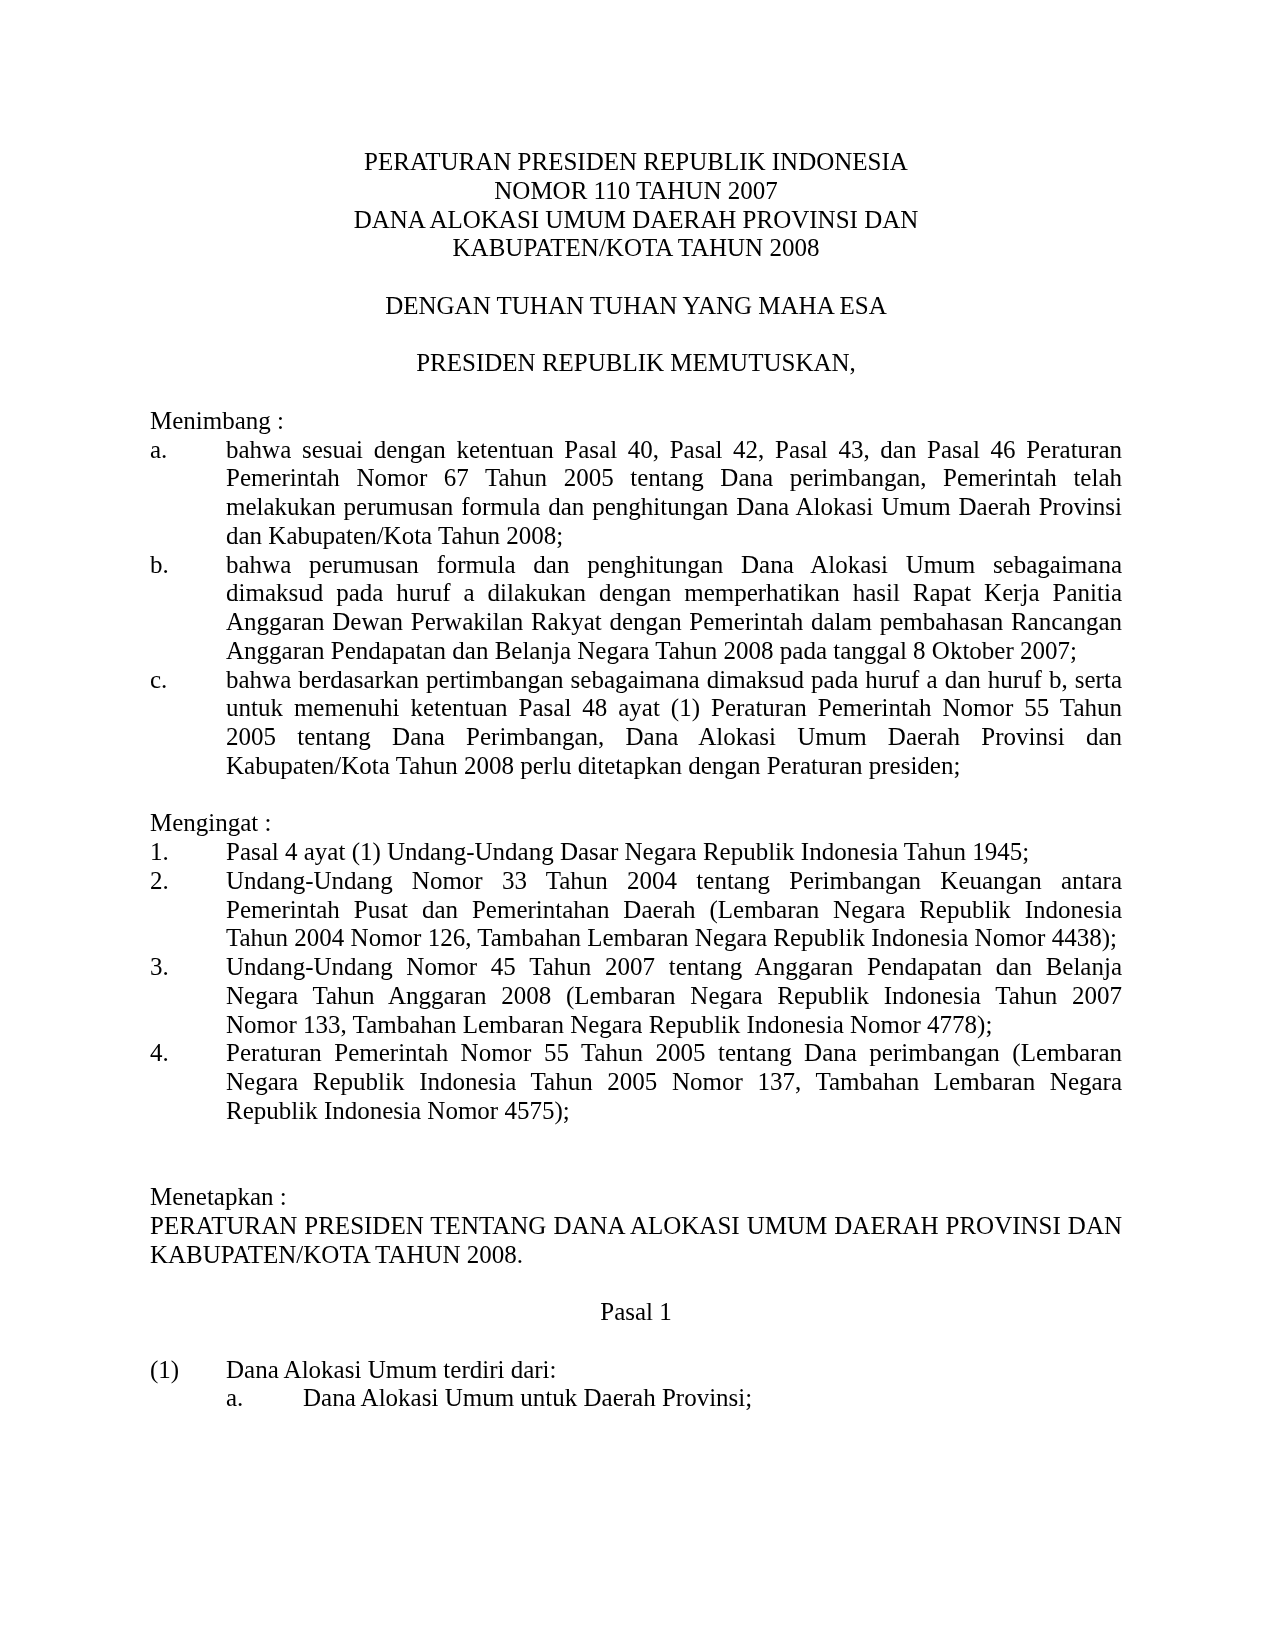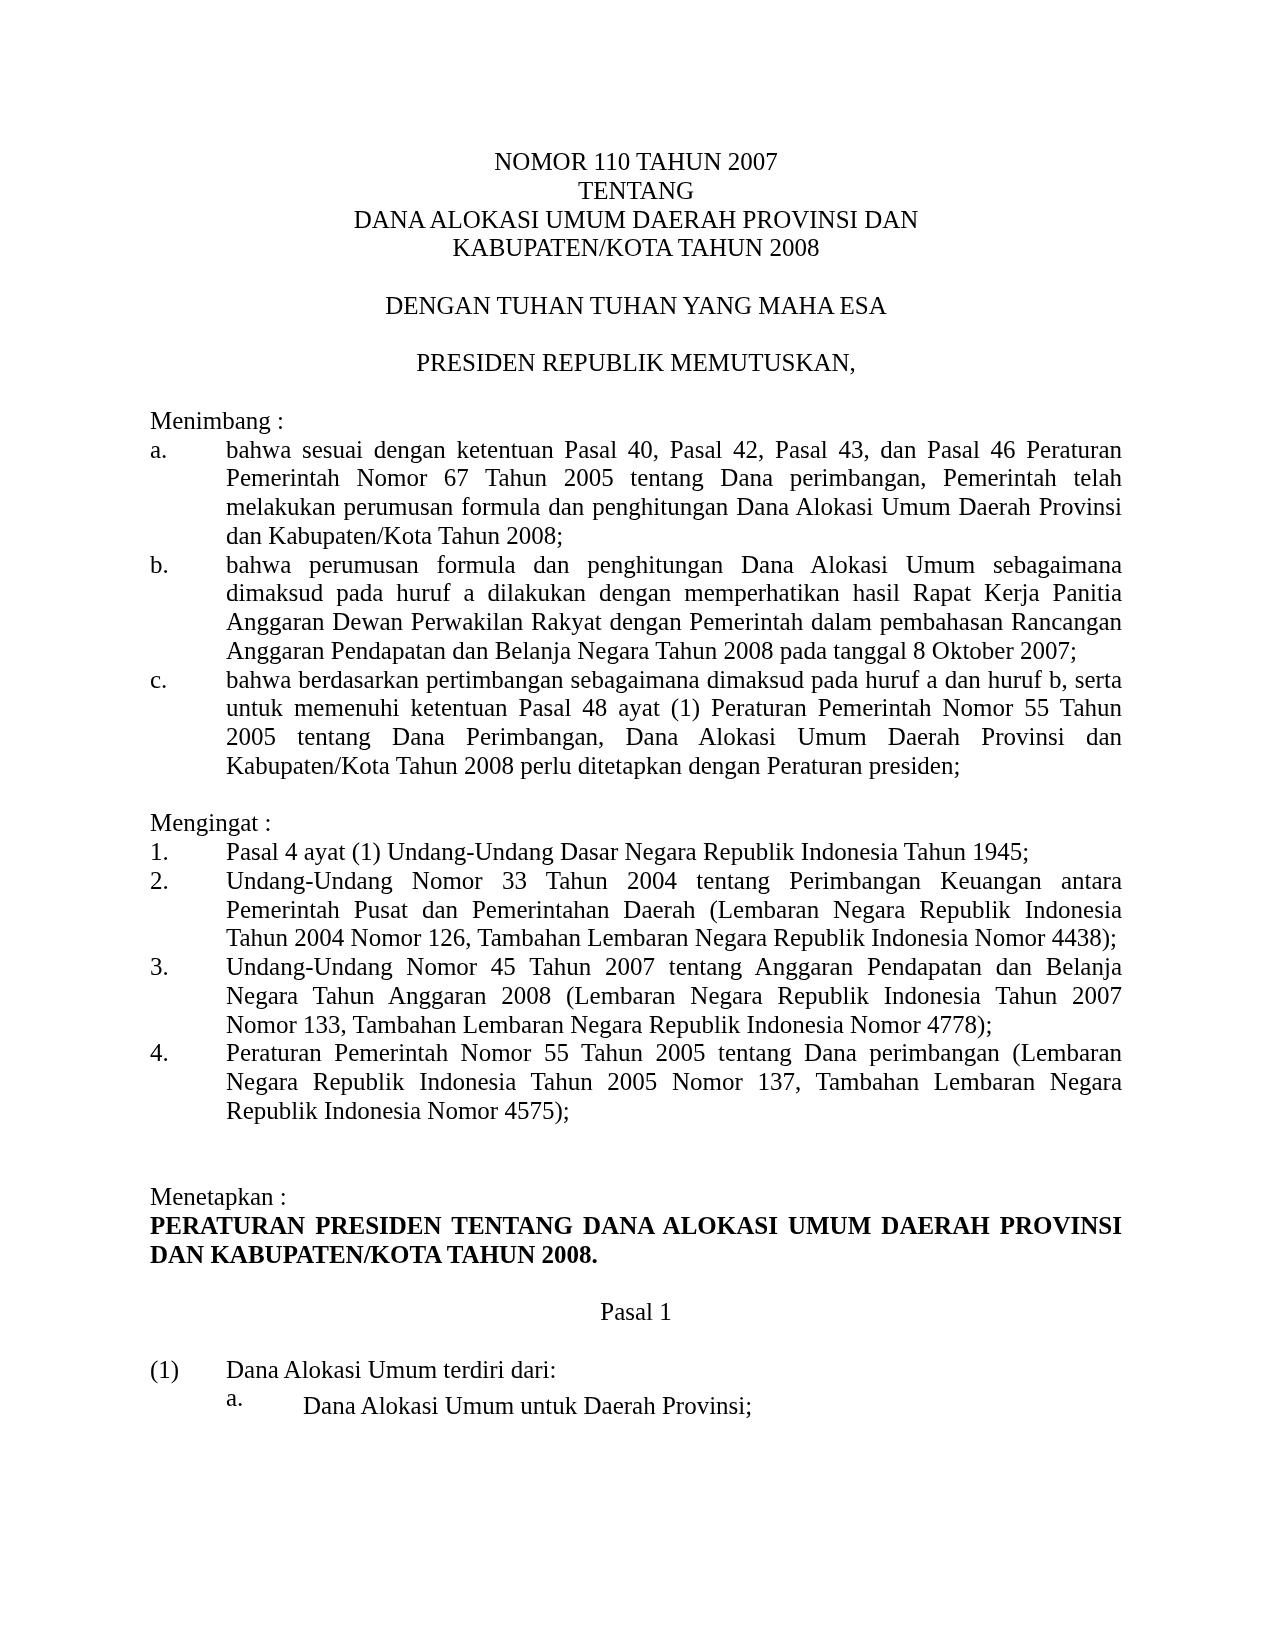--- a/index.html
+++ b/index.html
@@ -33,32 +33,31 @@
     text-align: justify;
   }
   .subitem { display: flex; }
   .subitem > .marker {
     flex: 0 0 77px;
     width: 77px;
   }
   .subitem > .body {
     flex: 1 1 auto;
     text-align: justify;
-    margin-top: 8px;
   }
-  .enacting { text-align: justify; font-weight: bold; }
+  .enacting { text-align: justify; }
 </style>
 </head>
 <body>
 
 <div class="page">
 
   <div class="center">
+    <div>PERATURAN PRESIDEN REPUBLIK INDONESIA</div>
     <div>NOMOR 110 TAHUN 2007</div>
-    <div>TENTANG</div>
     <div>DANA ALOKASI UMUM DAERAH PROVINSI DAN</div>
     <div>KABUPATEN/KOTA TAHUN 2008</div>
   </div>
 
   <div class="blank-line"></div>
 
   <div class="center">DENGAN TUHAN TUHAN YANG MAHA ESA</div>
 
   <div class="blank-line"></div>
 

